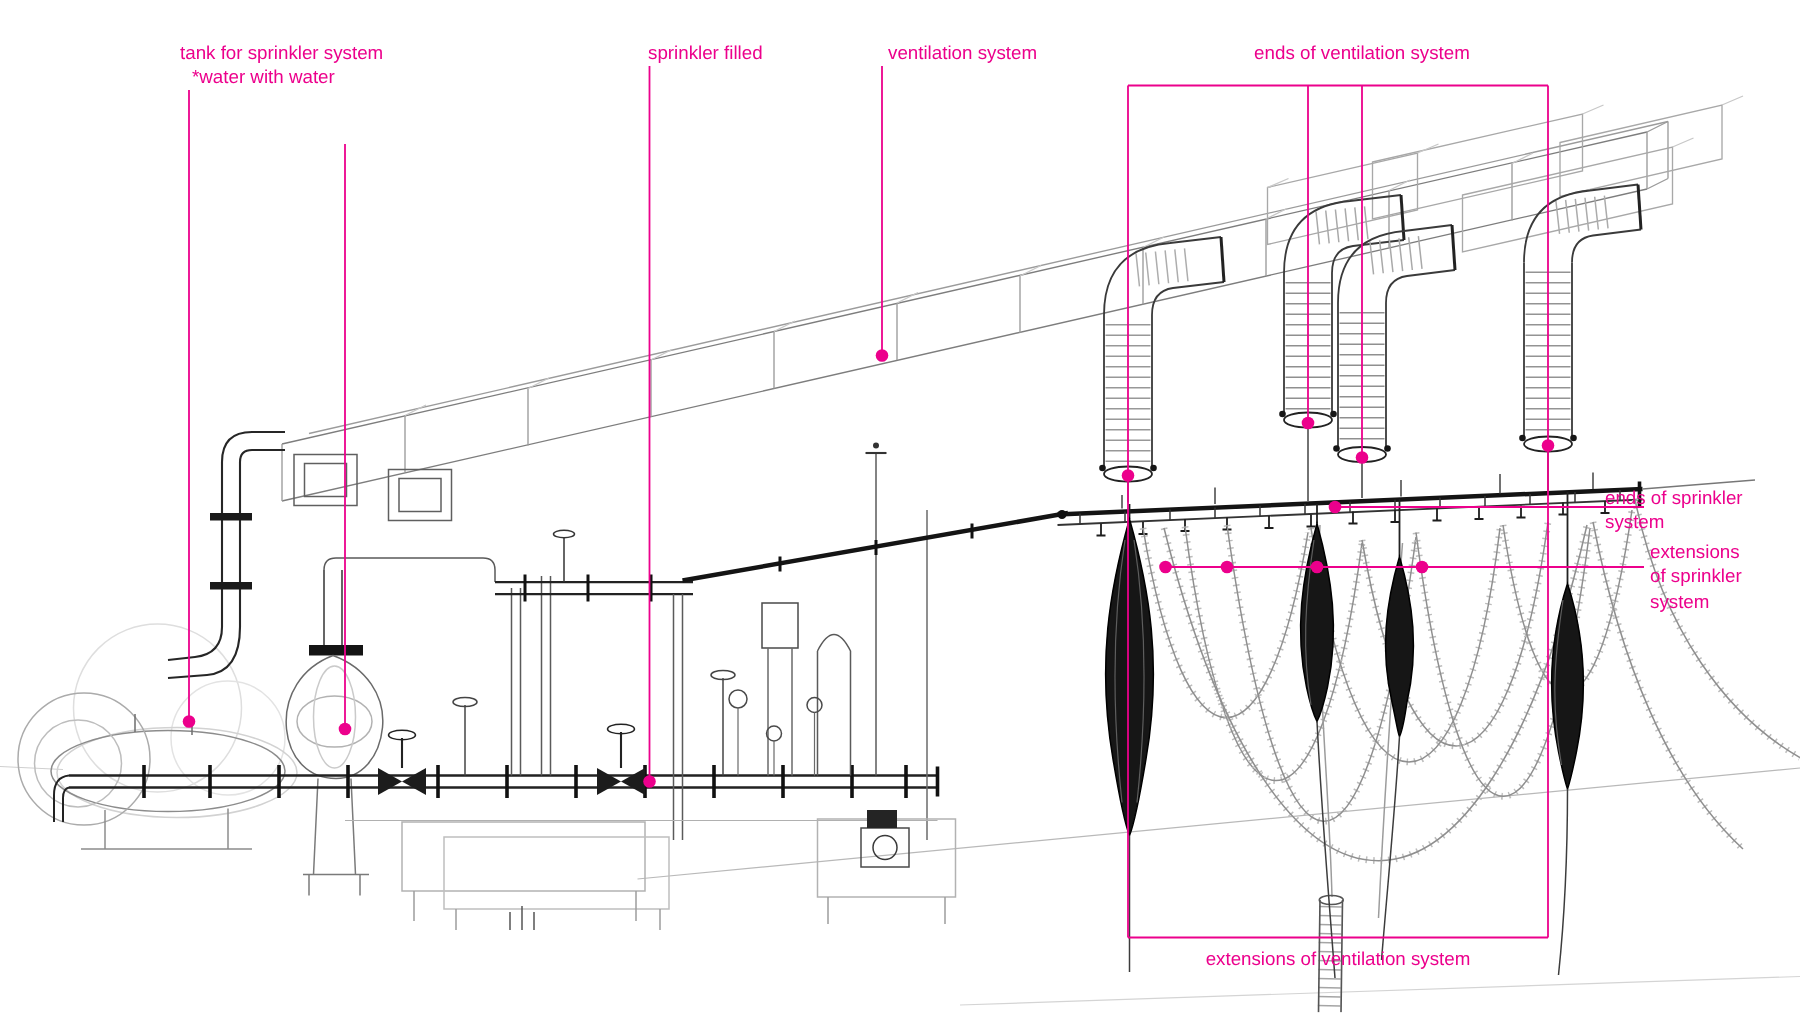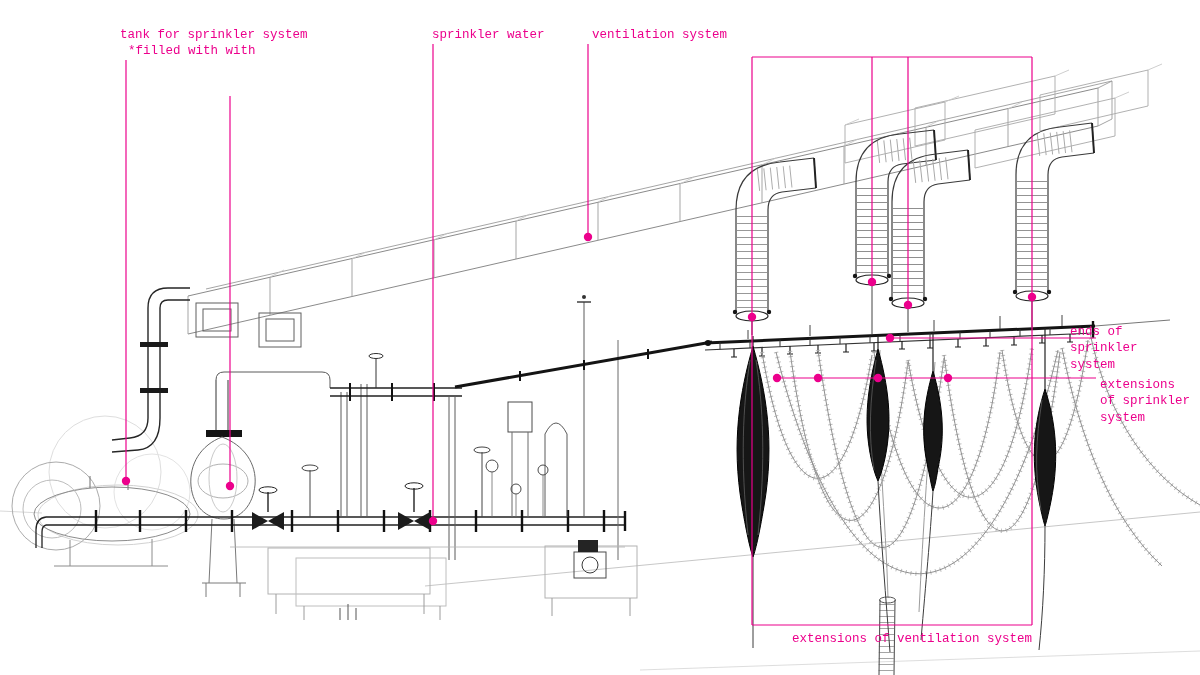--- a/index.html
+++ b/index.html
@@ -1,19 +1,19 @@
 <!DOCTYPE html>
 <html style="--accent: #ec008c;"><head>
 <meta charset="utf-8">
 <style>
   :root{ --accent:#ec008c; }
   html,body{margin:0;padding:0;background:#fff;}
   .stage{
     position:relative;width:1200px;height:675px;background:#fff;overflow:hidden;
-    font-family:Liberation Mono, monospace;
+    font-family:Liberation Sans, sans-serif;
   }
   .drawing,.overlay{position:absolute;left:0;top:0;width:1200px;height:675px;}
   .overlay{pointer-events:none;}
   .annot-line path{stroke:var(--accent,#ec008c);}
   .annot-dot circle{fill:var(--accent,#ec008c);}
   .label{
     position:absolute;color:var(--accent,#ec008c);font-size:12.5px;line-height:1.3;
     white-space:normal;
   }
   .label .note{padding-left:8px;}
@@ -257,41 +257,44 @@
       <circle cx="890" cy="338" r="4.2"></circle>
       <circle cx="777" cy="378" r="4.2"></circle>
       <circle cx="818" cy="378" r="4.2"></circle>
       <circle cx="878" cy="378" r="4.2"></circle>
       <circle cx="948" cy="378" r="4.2"></circle>
     </g>
   </svg>
 
   <div class="label" style="left:120px;top:27px;">
     <div class="line">tank for sprinkler system</div>
-    <div class="line note">*filled with with</div>
+    <div class="line note">*water with water</div>
   </div>
 
 
   <div class="label" style="left:432px;top:27px;">
-    <div class="line">sprinkler water</div>
+    <div class="line">sprinkler filled</div>
   </div>
 
   <div class="label" style="left:592px;top:27px;">
     <div class="line">ventilation system</div>
   </div>
 
+  <div class="label center" style="left:768px;top:27px;width:280px;">
+    <div class="line">ends of ventilation system</div>
+  </div>
 
   <div class="label" style="left:1070px;top:324px;width:96px;">
     <div class="line">ends of sprinkler</div>
     <div class="line">system</div>
   </div>
 
-  <div class="label" style="left:1100px;top:377px;width:96px;">
+  <div class="label" style="left:1100px;top:360px;width:96px;">
     <div class="line">extensions</div>
     <div class="line">of sprinkler</div>
     <div class="line">system</div>
   </div>
 
-  <div class="label center" style="left:752px;top:631px;width:280px;text-align:right;">
+  <div class="label center" style="left:752px;top:631px;width:280px;">
     <div class="line">extensions of ventilation system</div>
   </div>
 
 </div>
 
 </body></html>

